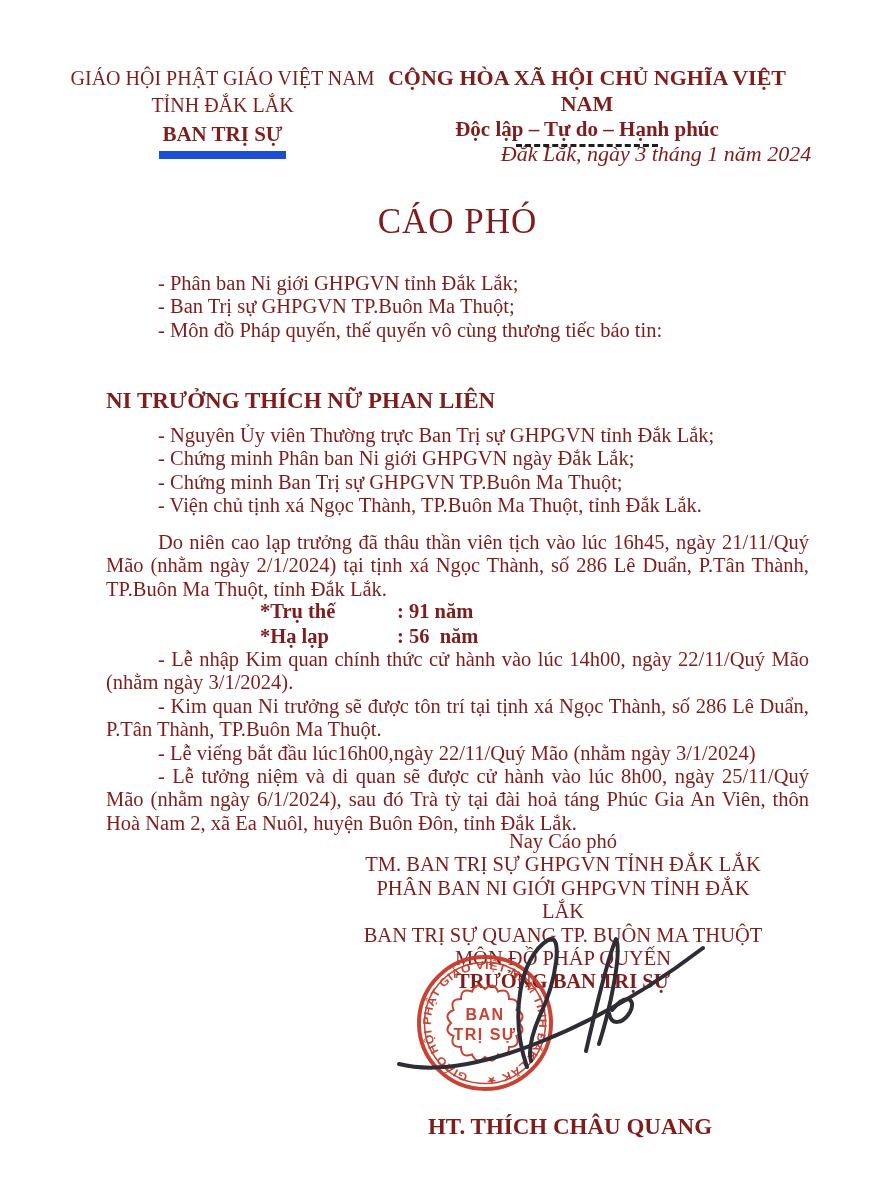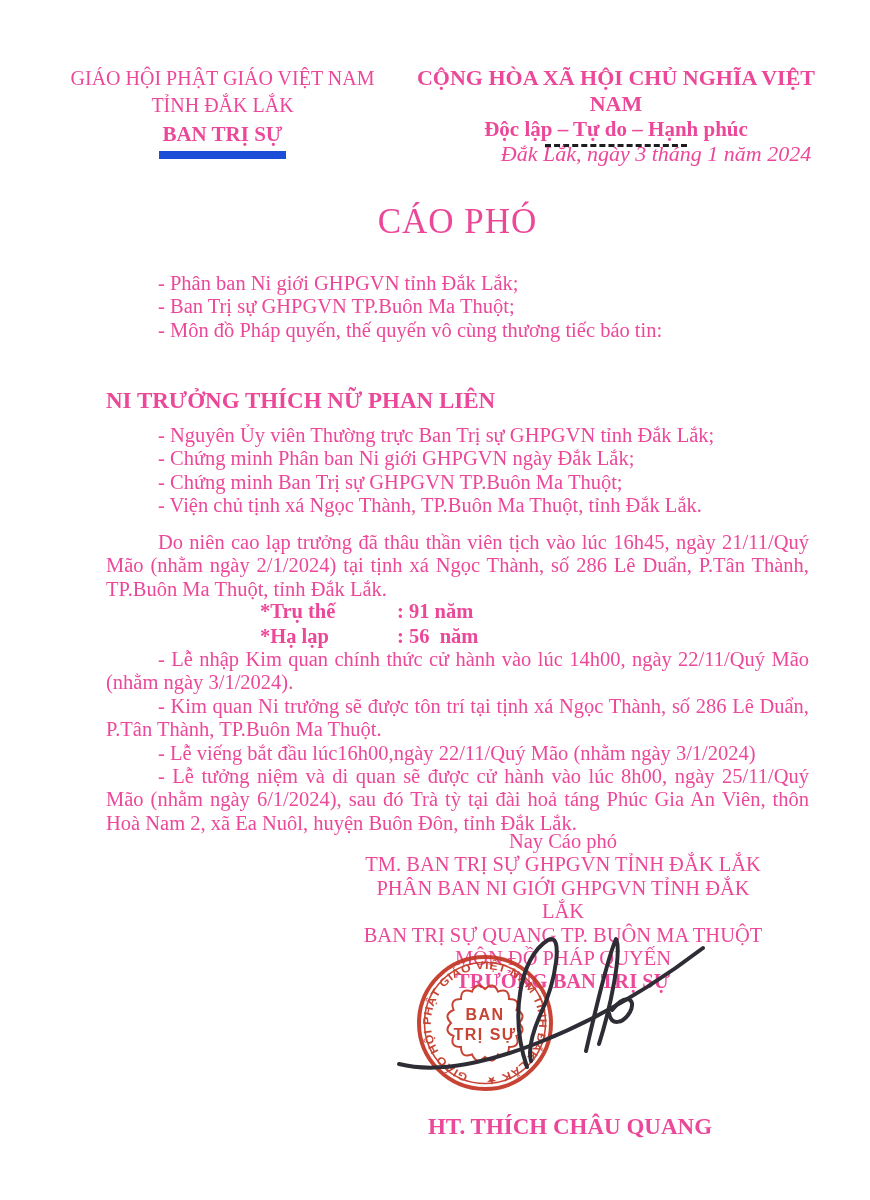--- a/index.html
+++ b/index.html
@@ -1,25 +1,25 @@
 <!DOCTYPE html>
 <html><head>
 <meta charset="utf-8">
 <style>
   html,body{margin:0;padding:0;background:#ffffff;}
   .page{
     position:relative;width:870px;height:1200px;background:#ffffff;overflow:hidden;
-    font-family:"Liberation Serif","DejaVu Serif",serif;color:#ec4899;
+    font-family:"Liberation Serif","DejaVu Serif",serif;color:#7f1d1d;
   }
   
   .hdr-left{position:absolute;left:70px;top:65px;width:305px;text-align:center;
     font-size:20px;line-height:27px;}
   .hdr-left .dept{margin-top:2px;font-size:21px;font-weight:bold;}
   .hdr-left .dept .u{display:inline-block;border-bottom:8px solid #1d4ed8;padding:0 3px 3px;}
-  .hdr-right{position:absolute;left:411px;top:65px;width:410px;text-align:center;}
+  .hdr-right{position:absolute;left:382px;top:65px;width:410px;text-align:center;}
   .hr1{font-size:22px;font-weight:bold;line-height:26px;}
   .hr2{font-size:21px;font-weight:bold;line-height:25px;}
   .dashes{width:142px;margin:0 auto;height:2px;border-bottom:3px dashed #1d1d1f;}
   .dateline{position:absolute;left:471px;top:141px;width:370px;text-align:center;
     font-style:italic;font-size:22px;}
   
   .title{position:absolute;left:106px;top:203px;width:703px;text-align:center;
     font-size:35px;font-weight:normal;letter-spacing:1px;line-height:38px;}
   .name-heading{position:absolute;left:106px;top:388px;width:703px;text-align:left;
     font-size:23px;font-weight:bold;line-height:26px;}

